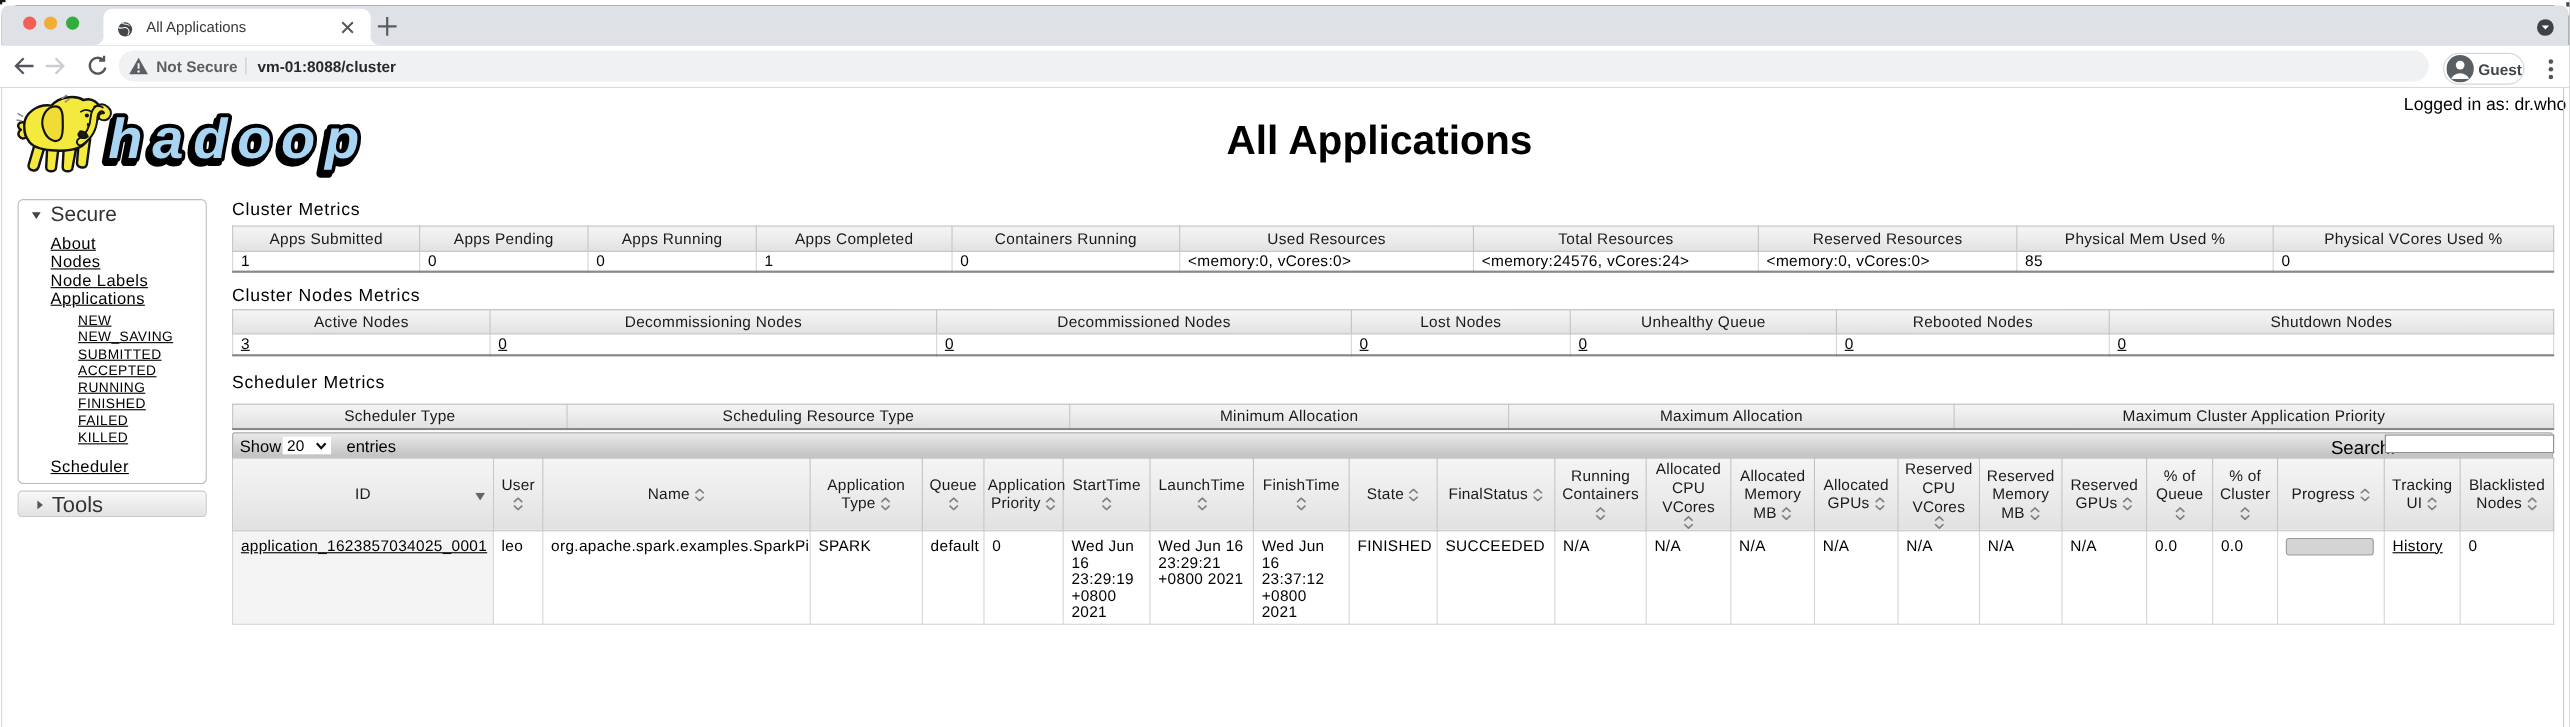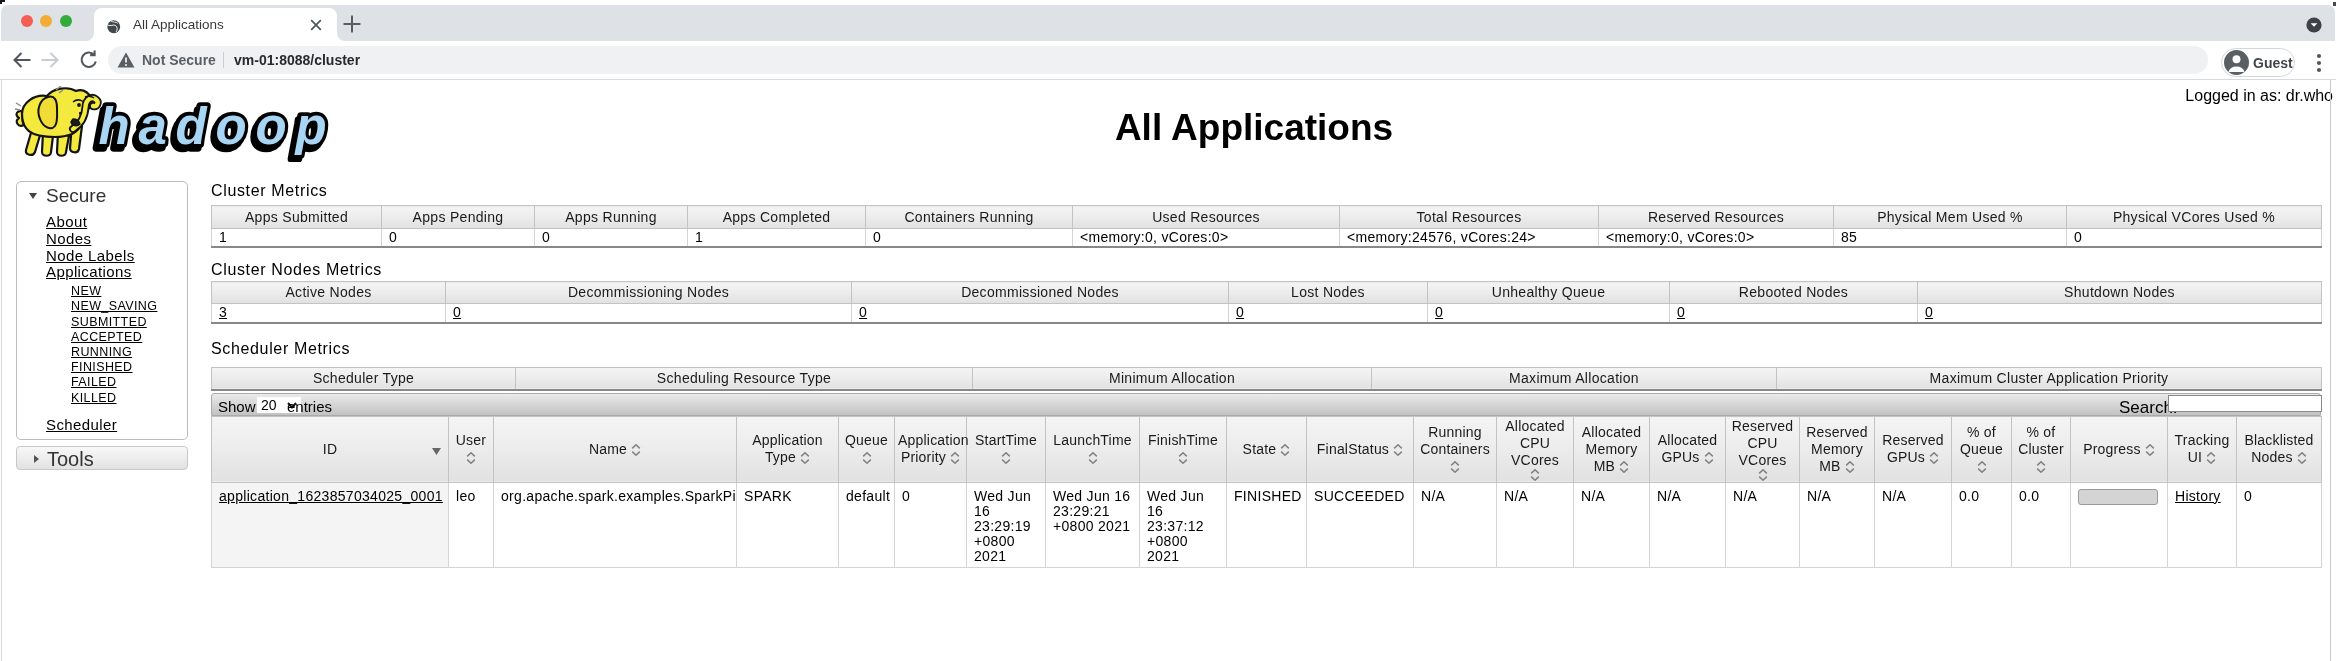--- a/index.html
+++ b/index.html
@@ -253,21 +253,21 @@
               <th>Maximum Allocation</th>
               <th>Maximum Cluster Application Priority</th>
             </tr>
       </tbody>
         </table>
       <div class="bar" id="dtbar" style="margin-top:2px">
         <span style="position:absolute;left:6px;top:4px">Show</span>
         <span id="sel" style="position:absolute;left:45px;top:3px;width:44px;height:16px;background:#fff;font-size:14px;padding:0 4px">20<svg style="position:absolute;right:4px;top:5px" width="10" height="7" viewBox="0 0 10 7">
               <path d="M1 1 L5 5.4 L9 1" fill="none" stroke="#111" stroke-width="2"></path>
             </svg></span>
-        <span style="position:absolute;left:75px;top:4px">entries</span>
+        <span style="position:absolute;left:103px;top:4px">entries</span>
         <span style="position:absolute;left:1907px;top:4px;font-size:17px">Search:</span>
         <span style="position:absolute;left:1956px;top:1.5px;width:154px;height:17px;background:#fff;border:1px solid #888"></span>
       </div>
       <table class="dt">
         <colgroup>
             <col style="width:237px">
             <col style="width:45px">
             <col style="width:243px">
             <col style="width:102px">
             <col style="width:56px">

